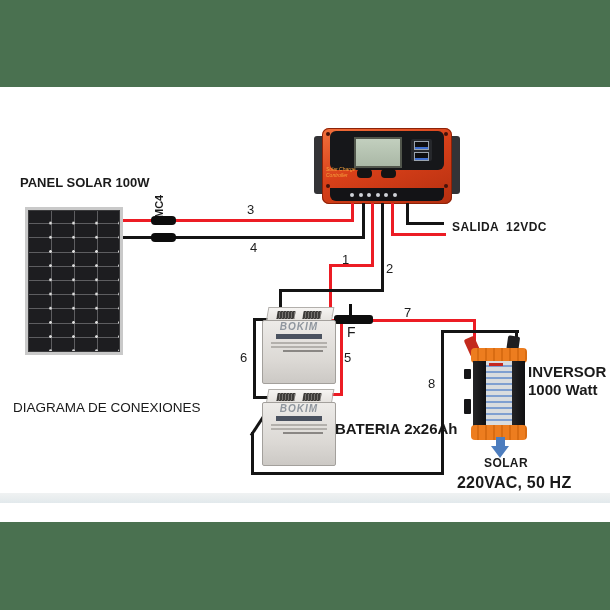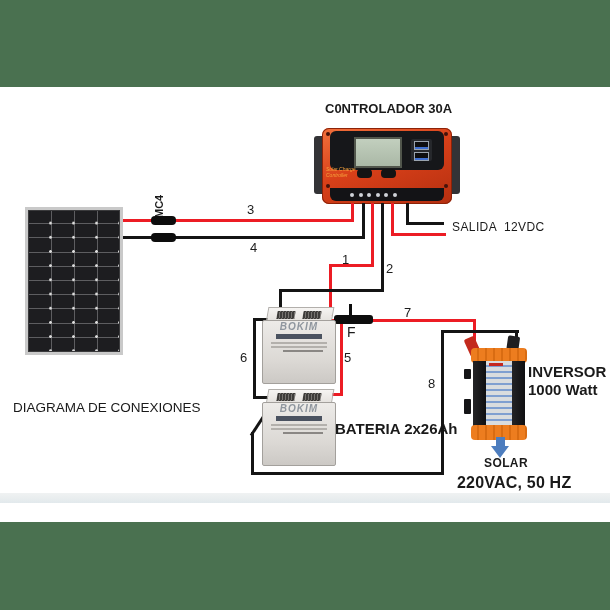--- a/index.html
+++ b/index.html
@@ -12,21 +12,21 @@
   
   .band-top    { left:0; top:0; width:610px; height:87px; background:var(--band_green); }
   .strip-gray  { left:0; top:493px; width:610px; height:10px;
                  background:linear-gradient(#f0f2f2,#e2e9ec); }
   .band-bottom { left:0; top:522px; width:610px; height:88px; background:var(--band_green); }
 
   
   .lbl { position:absolute; white-space:nowrap; }
   .t-title   { left:325px; top:101px; font-size:13px; font-weight:600; }
   .t-panel   { left:20px;  top:175px; font-size:13px; font-weight:600; }
-  .t-salidadc{ left:452px; top:220px; font-size:12px; font-weight:400; white-space:pre; letter-spacing:.4px; }
+  .t-salidadc{ left:452px; top:220px; font-size:12px; font-weight:700; white-space:pre; letter-spacing:.4px; }
   .t-bateria { left:335px; top:420px; font-size:15px; font-weight:600; }
   .t-inv1    { left:528px; top:363px; font-size:15px; font-weight:600; }
   .t-inv2    { left:528px; top:381px; font-size:15px; font-weight:600; }
   .t-salida1 { left:484px; top:456px; font-size:12px; font-weight:800; letter-spacing:.4px; }
   .t-salida2 { left:457px; top:474px; font-size:16px; font-weight:800; letter-spacing:.2px; }
   .t-desc    { left:13px;  top:398px; font-size:13.5px; font-weight:400; line-height:19.5px; }
   .t-mc4     { left:153px; top:186px; width:14px; height:32px; font-size:11px; font-weight:700;
                writing-mode:vertical-rl; transform:rotate(180deg); }
   .num { position:absolute; font-size:13px; color:#1c1c1c; }
   .t-fuse { left:347px; top:324px; font-size:14px; }
@@ -116,21 +116,21 @@
 </style>
 </head>
 <body>
 
 <div class="canvas">
 
   <div class="abs band-top"></div>
   <div class="abs strip-gray"></div>
   <div class="abs band-bottom"></div>
 
-  <div class="lbl t-title">C0NTROLADOR 30A</div>
+  <div class="lbl t-panel">PANEL SOLAR 100W</div>
   <div class="lbl t-mc4">MC4</div>
   <div class="lbl t-salidadc">SALIDA  12VDC</div>
   <div class="lbl t-bateria">BATERIA 2x26Ah</div>
   <div class="lbl t-inv1">INVERSOR</div>
   <div class="lbl t-inv2">1000 Watt</div>
   <div class="lbl t-salida1">SOLAR</div>
   <div class="lbl t-salida2">220VAC, 50 HZ</div>
   <div class="lbl t-desc">
     <div>DIAGRAMA DE CONEXIONES</div>
   </div>

